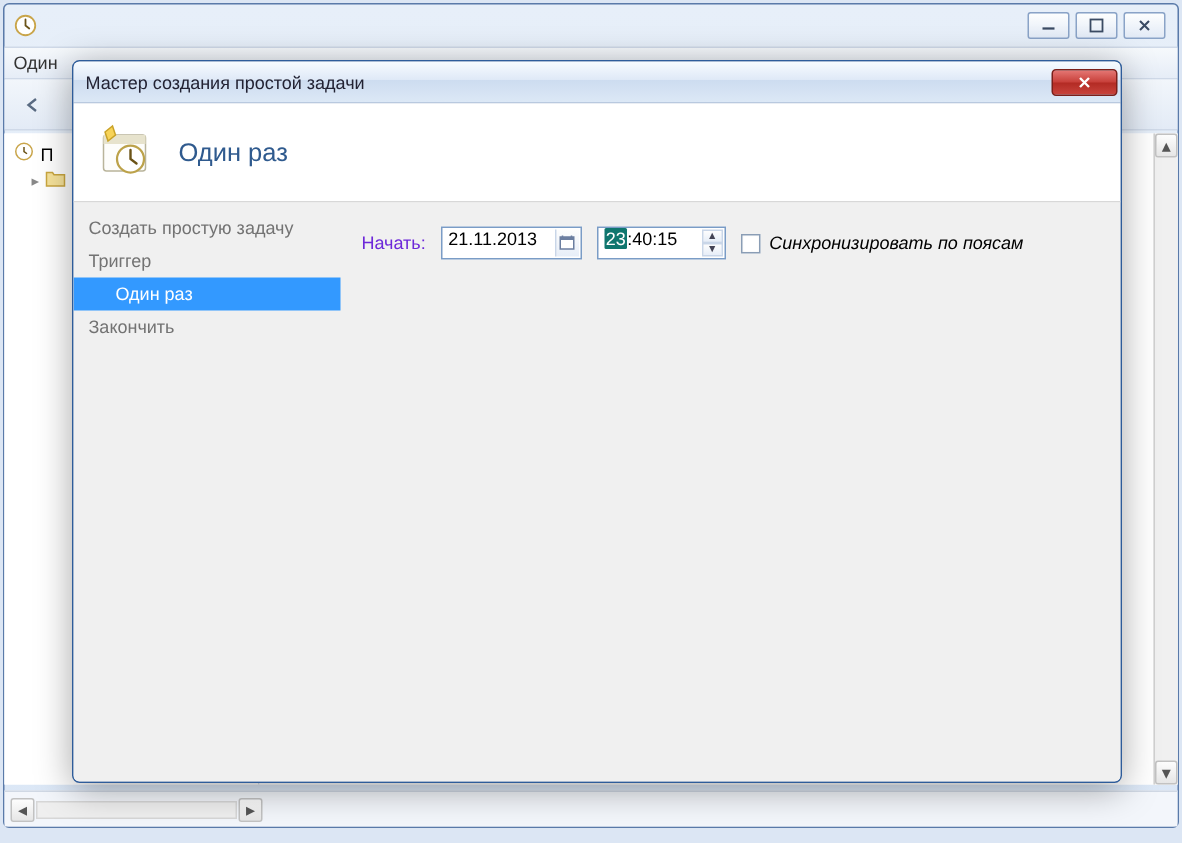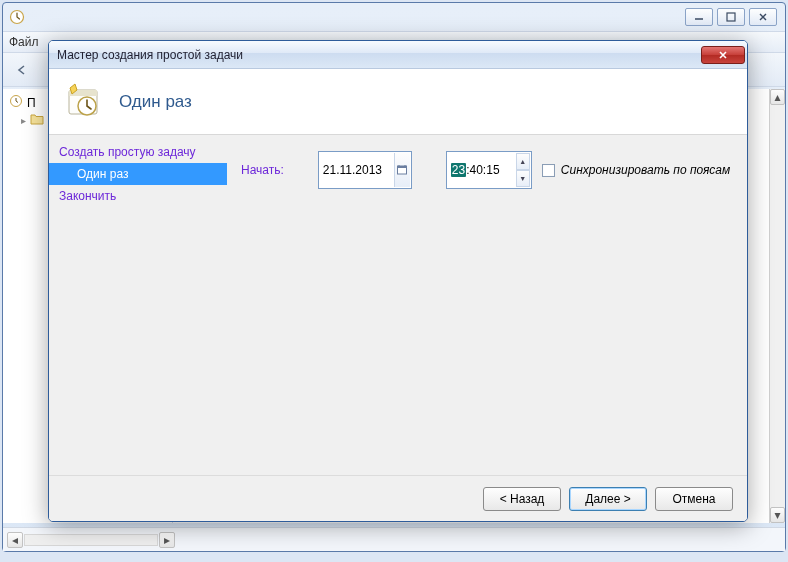--- a/index.html
+++ b/index.html
@@ -171,46 +171,45 @@
     flex:1;
     display:flex;
     background: #f0f0f0;
   }
   .wizard-steps {
     width: 178px;
     padding: 6px 0;
   }
   .step {
     padding: 4px 10px;
-    color: #6d28d9;
+    color: #737373;
     cursor: default;
     white-space: nowrap;
   }
   .step.indent { padding-left: 28px; }
   .step.selected {
     background: #3399ff;
     color: #fff;
   }
   .wizard-content {
     flex:1;
     padding: 16px 16px 10px 14px;
     position:relative;
   }
   .field-row {
     display:flex; align-items:center; gap:10px;
     margin-bottom: 10px;
   }
   .field-label { color:#6d28d9; }
   .date-input, .time-input {
-    display:flex; align-items:center;
+    display:flex; 
     border:1px solid #7a9cc6;
     background:#fff;
-    height:38px;
+    height:22px;
     font-size:12px;
-    margin-left:24px;
   }
   .date-input {
     width: 94px; position:relative; padding:0 18px 0 4px;
   }
   .date-input .cal-btn {
     position:absolute; right:1px; top:1px; bottom:1px; width:16px;
     border-left:1px solid #c9d6e8;
     background:linear-gradient(#fdfdfd,#e7eef8);
     display:flex;align-items:center;justify-content:center;
   }
@@ -278,21 +277,21 @@
           </svg>
         </div>
       <div class="cap-btn">
           <svg viewBox="0 0 10 10">
             <path d="M2 2 L8 8 M8 2 L2 8" stroke="currentColor" stroke-width="1.4"></path>
           </svg>
         </div>
     </div>
   </div>
   <div class="main-menubar">
-    <span>Файл</span>
+    <span>Один</span>
   </div>
   <div class="main-toolbar">
     <div class="tb-btn">
         <svg width="14" height="14" viewBox="0 0 14 14">
           <path d="M9 3 L4 7 L9 11" fill="none" stroke="currentColor" stroke-width="1.6"></path>
         </svg>
       </div>
     <div class="tb-btn">
         <svg width="14" height="14" viewBox="0 0 14 14">
           <path d="M5 3 L10 7 L5 11" fill="none" stroke="currentColor" stroke-width="1.6"></path>
@@ -349,20 +348,21 @@
         <circle cx="24" cy="24" r="9" fill="#fff" stroke="#bca24a" stroke-width="1.5"></circle>
         <path d="M24 18 V24 L28 27" stroke="#6b5317" stroke-width="1.6" fill="none" stroke-linecap="round"></path>
         <path d="M7 6 L12 2 L14 8 L9 12 Z" fill="#f7d358" stroke="#c9a227"></path>
       </svg>
     </div>
     <div class="wizard-header-title">Один раз</div>
   </div>
   <div class="wizard-body">
     <div class="wizard-steps">
       <div class="step">Создать простую задачу</div>
+      <div class="step">Триггер</div>
       <div class="step indent selected">Один раз</div>
       <div class="step">Закончить</div>
     </div>
     <div class="wizard-content">
       <div class="field-row">
         <span class="field-label">Начать:</span>
         <div class="date-input">
           <span>21.11.2013</span>
           <div class="cal-btn">
             <svg width="12" height="12" viewBox="0 0 12 12">
@@ -379,18 +379,13 @@
             <div>▼</div>
           </div>
         </div>
         <div class="checkbox-row">
           <div class="checkbox-box"></div>
           <span>Синхронизировать по поясам</span>
         </div>
       </div>
     </div>
   </div>
-  <div class="wizard-footer">
-    <div class="btn">&lt; Назад</div>
-    <div class="btn default">Далее &gt;</div>
-    <div class="btn">Отмена</div>
-  </div>
 </div>
 
 </body></html>

